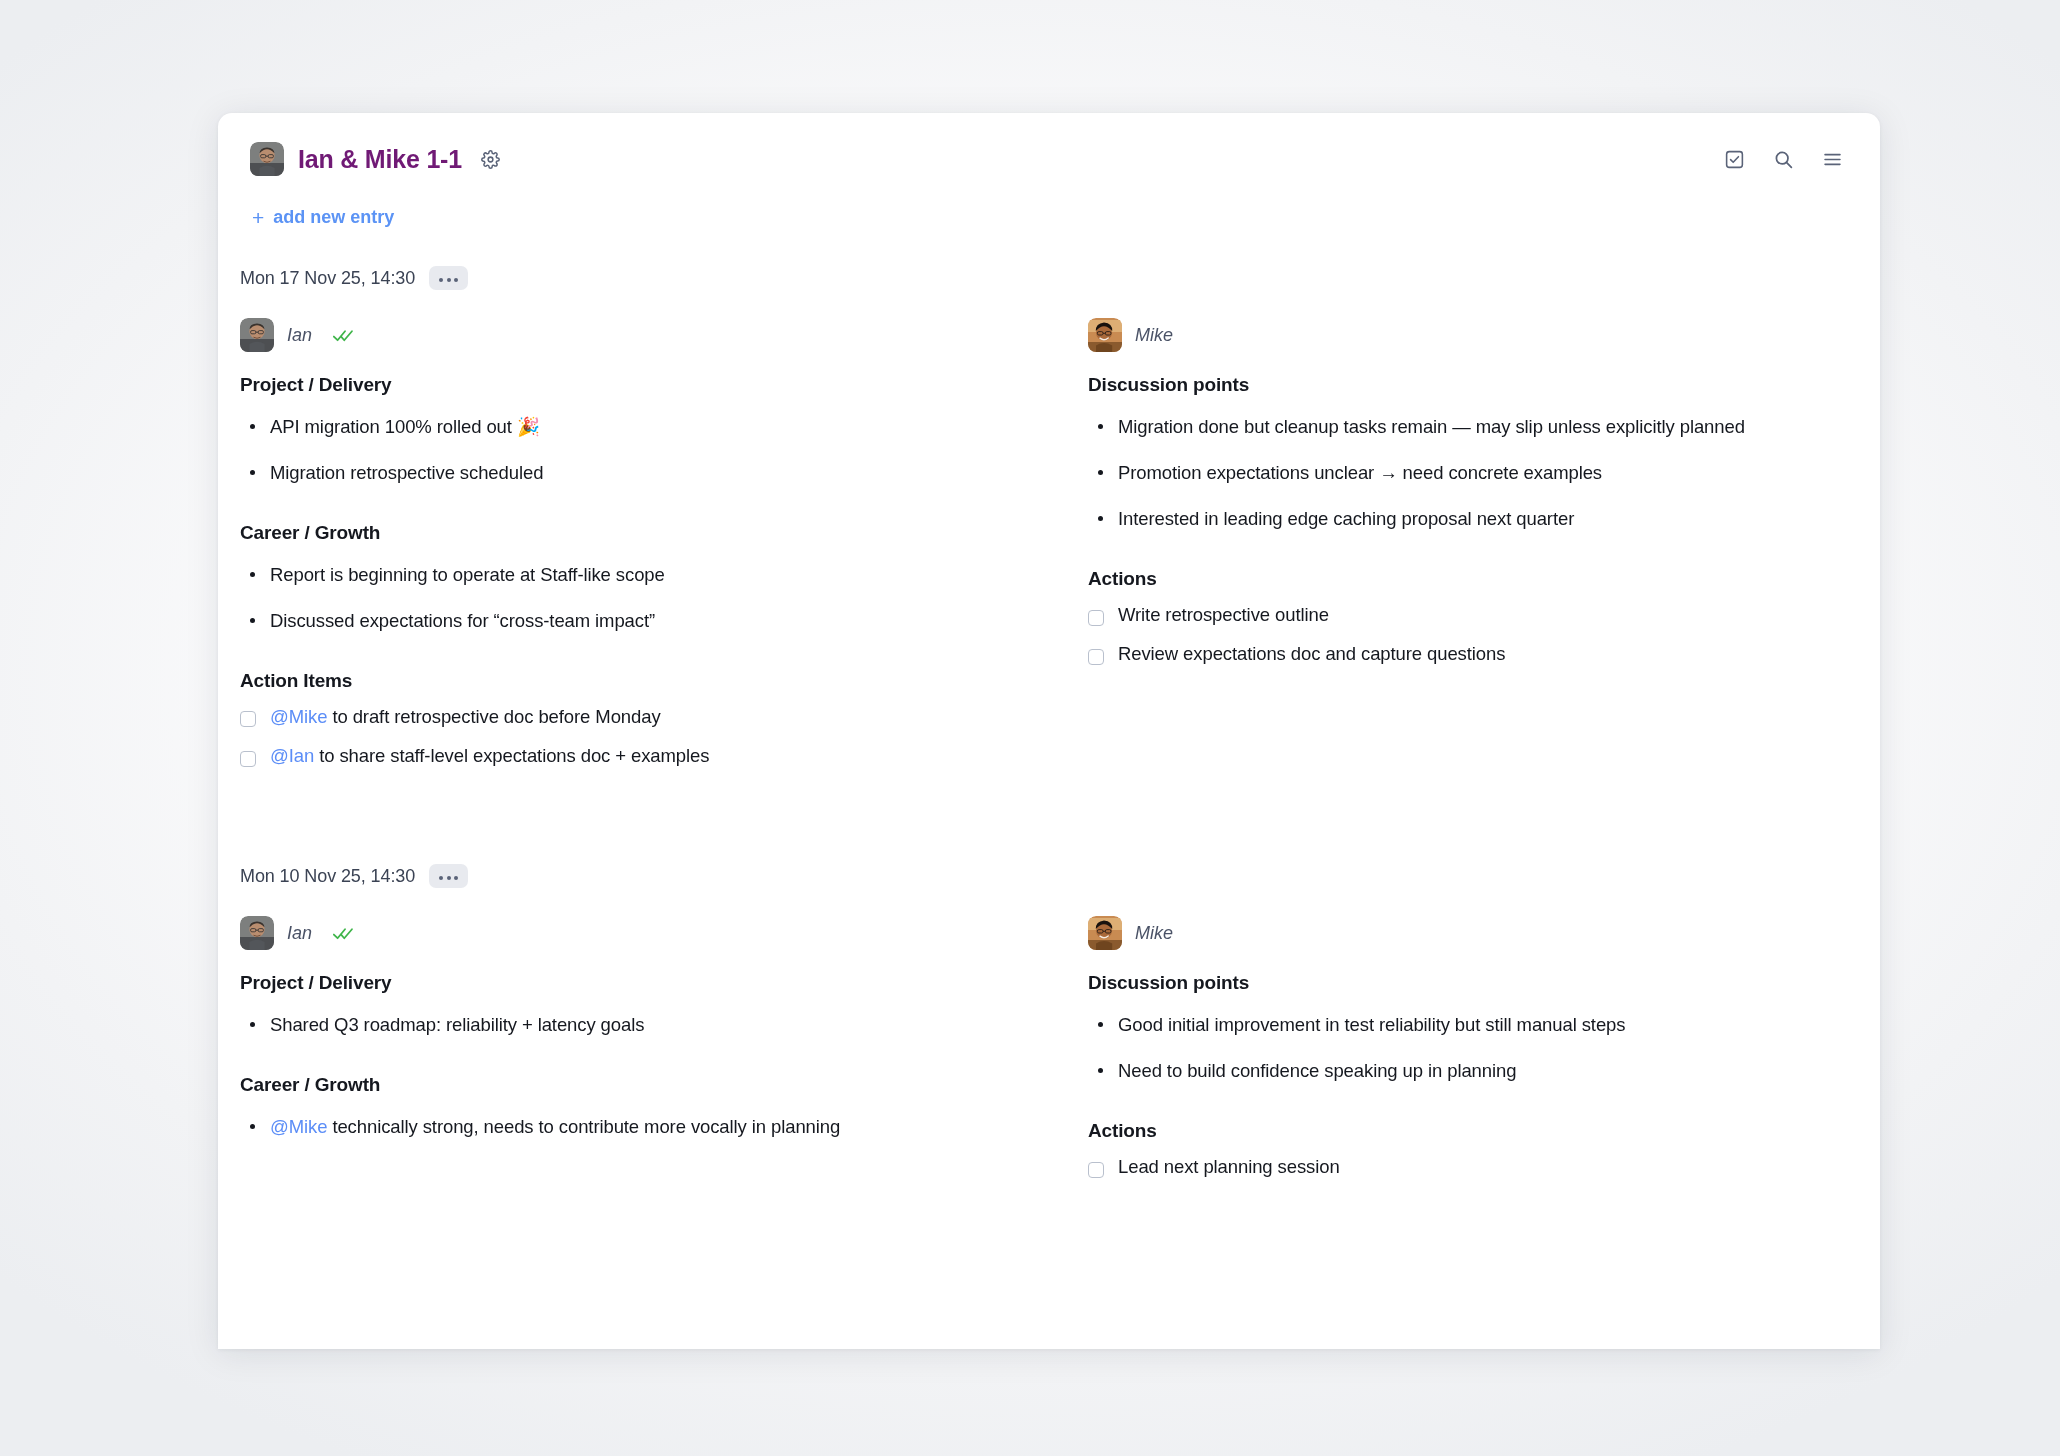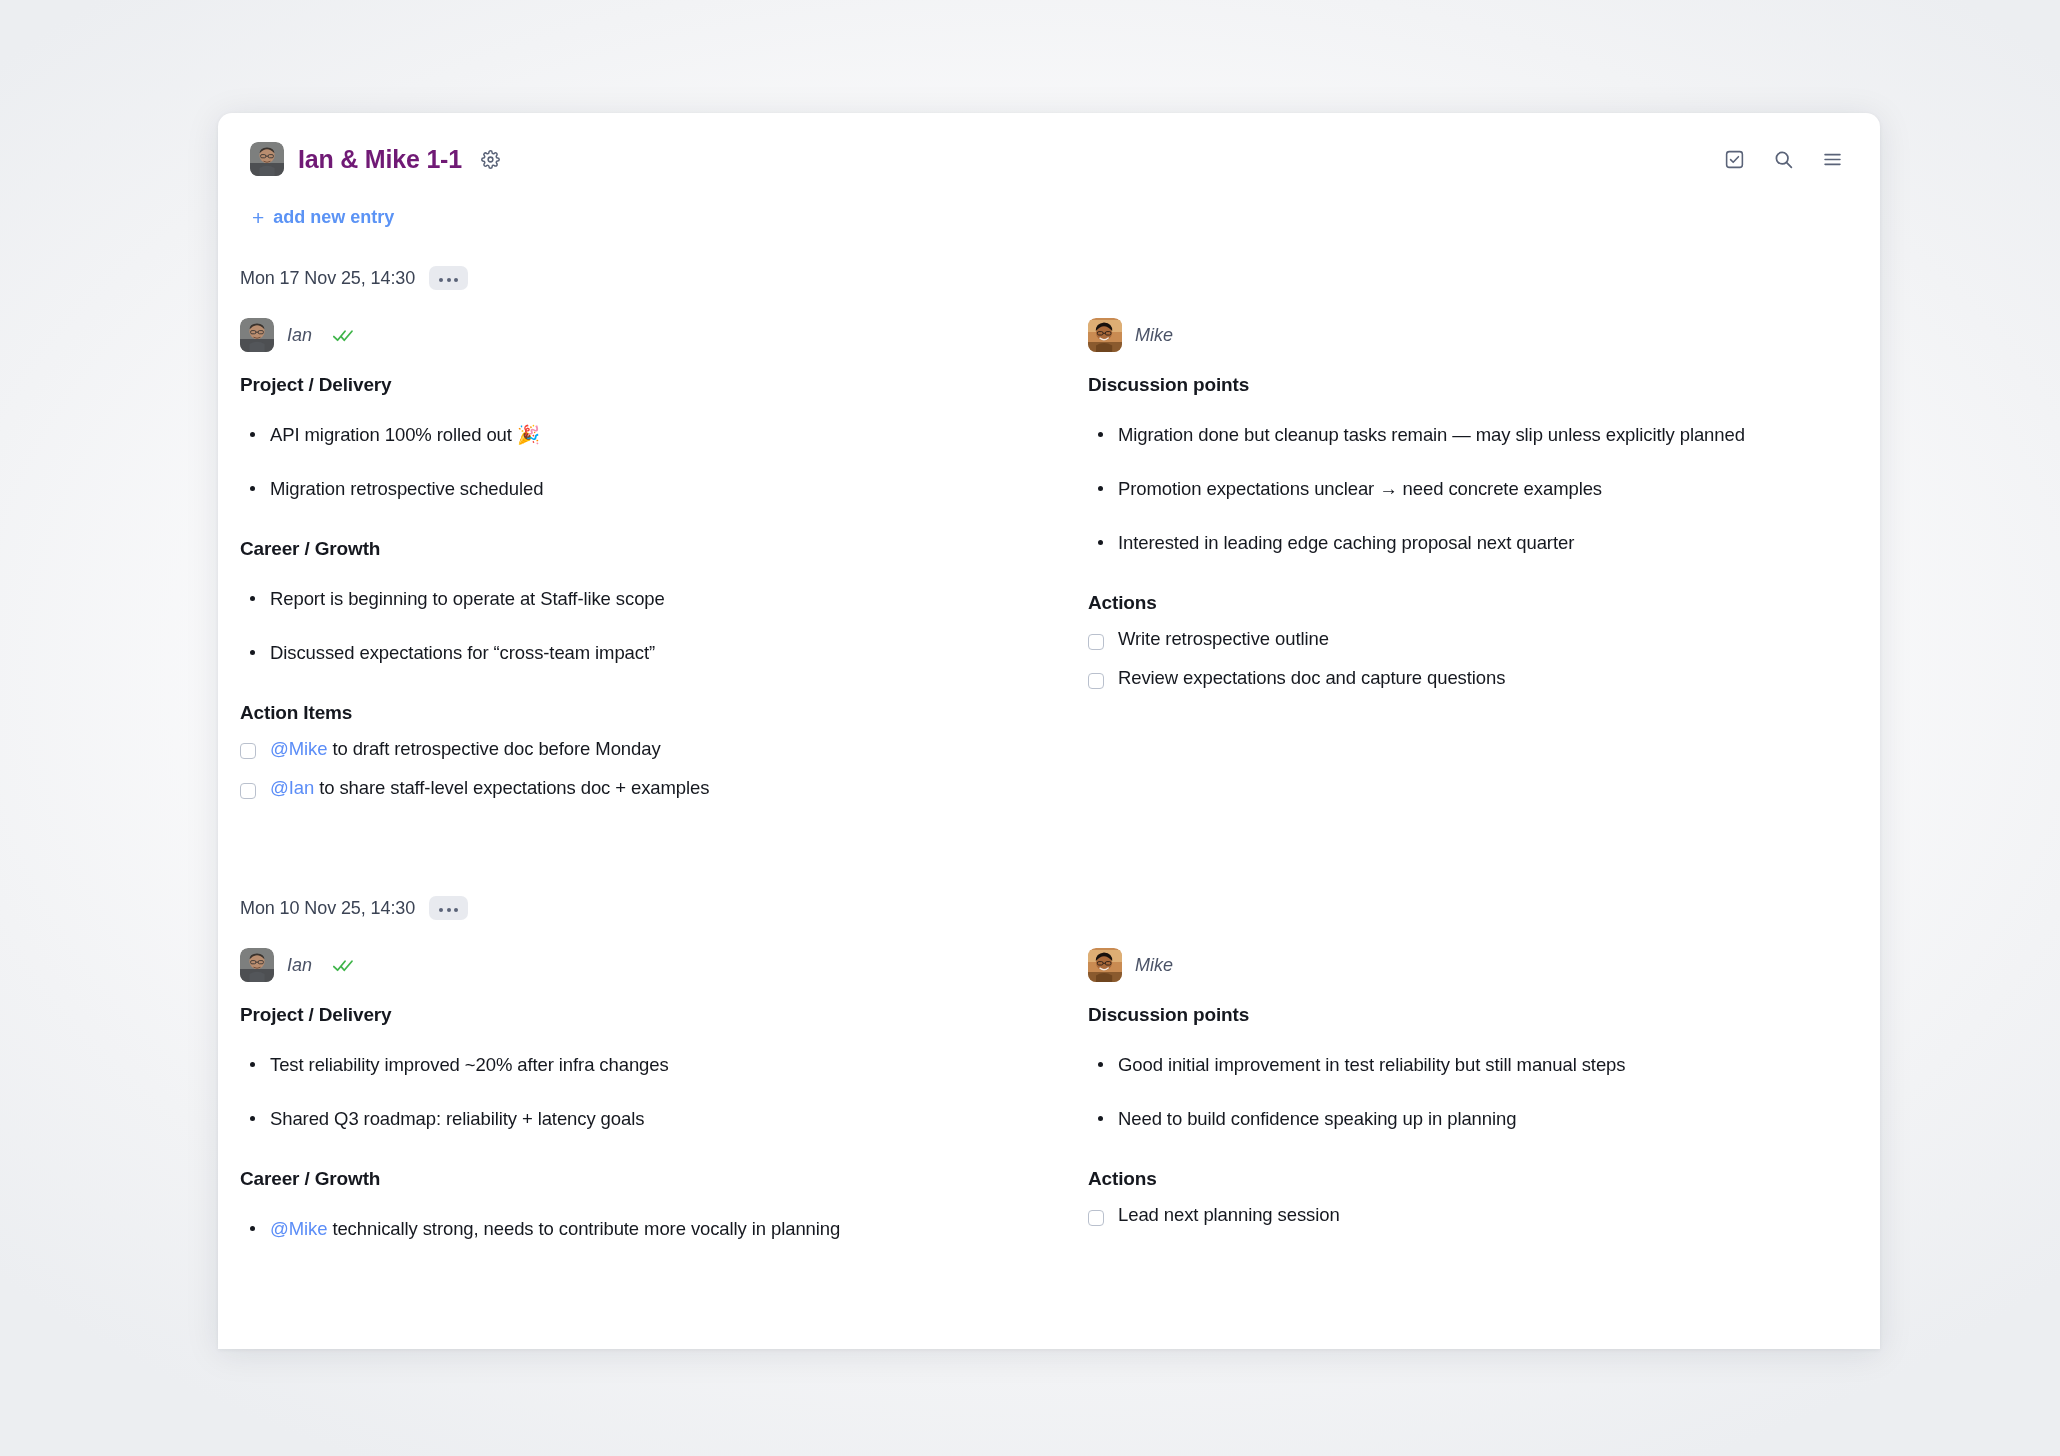--- a/index.html
+++ b/index.html
@@ -149,21 +149,21 @@
   ul.bullets {
     margin: 0;
     padding: 0 0 0 30px;
     list-style: none;
   }
   ul.bullets li {
     position: relative;
     font-size: 18.5px;
     line-height: 1.62;
     color: #15181f;
-    margin: 24px 0;
+    margin: 16px 0;
     letter-spacing: -0.1px;
   }
   ul.bullets li::before {
     content: "";
     position: absolute;
     left: -20px;
     top: 12px;
     width: 5px; height: 5px;
     border-radius: 50%;
     background: #15181f;
@@ -386,21 +386,20 @@
     <div class="dblcheck">
       <svg width="22" height="15" viewBox="0 0 26 16" fill="none" stroke="#3fb54a" stroke-width="2.1" stroke-linecap="round" stroke-linejoin="round">
         <path d="M1 9.2 L5.4 13.6 L14.2 3"></path>
         <path d="M9.6 9.4 L13.3 13.6 L22.4 3"></path>
       </svg>
     </div>
   </div>
               <div class="sec-block">
                 <h3 class="sec">Project / Delivery</h3>
                 <ul class="bullets">
-                  <li>Test reliability improved ~20% after infra changes</li>
                   <li>Shared Q3 roadmap: reliability + latency goals</li>
                 </ul>
               </div>
               <div class="sec-block">
                 <h3 class="sec">Career / Growth</h3>
                 <ul class="bullets">
                   <li><span class="mention">@Mike</span> technically strong, needs to contribute more vocally in planning</li>
                 </ul>
               </div>
             </div>

